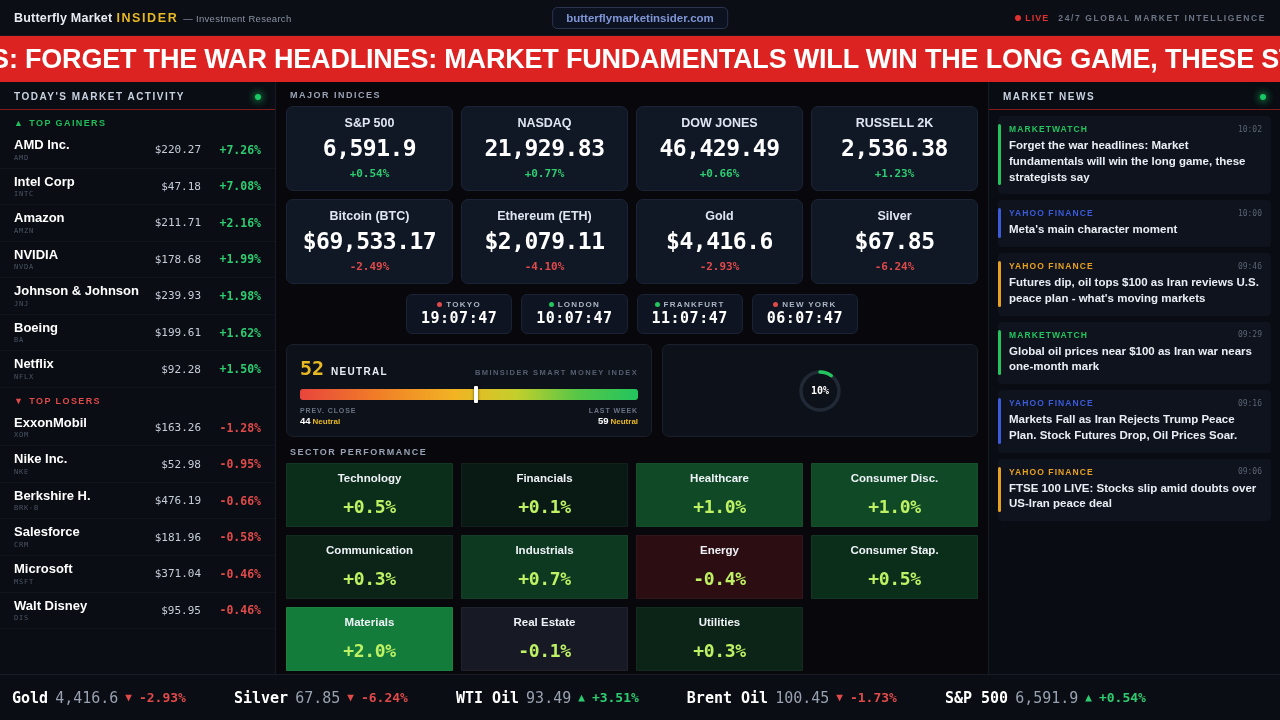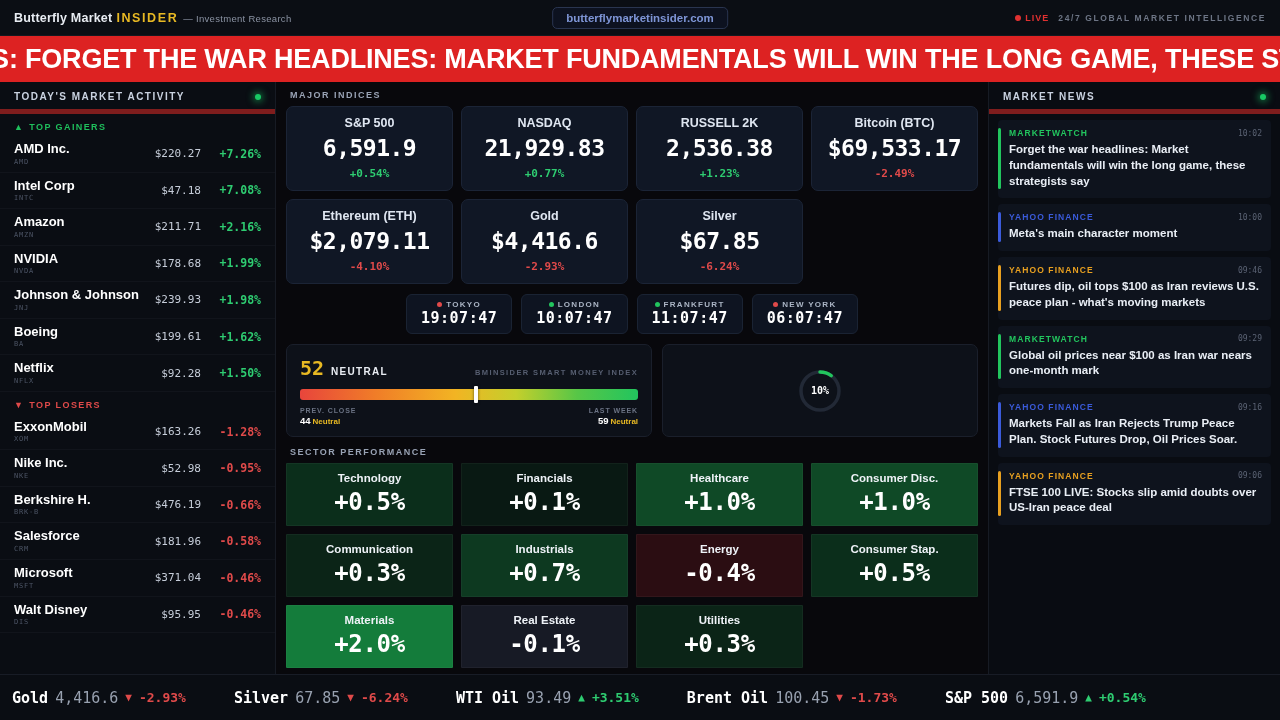--- a/index.html
+++ b/index.html
@@ -46,21 +46,21 @@
   .body { flex:1; display:flex; min-height:0; }
 
   
   .left {
     width:276px; flex:0 0 276px; background:#0a0d13;
     border-right:1px solid #171b24; display:flex; flex-direction:column;
     min-height:0;
   }
   .panel-head {
     display:flex; align-items:center; padding:9px 14px 7px;
-    border-bottom:5px solid #7f1d1d;
+    border-bottom:1px solid #7f1d1d;
   }
   .panel-title { font-size:10px; font-weight:bold; letter-spacing:1.5px; color:#c9d2e0; }
   .glow-dot {
     margin-left:auto; width:6px; height:6px; border-radius:50%;
     background:#18c964; box-shadow:0 0 7px 2px rgba(24,201,100,.55);
   }
   .grp-head { padding:8px 14px 4px; display:flex; align-items:center; gap:5px;
     font-size:9px; font-weight:bold; letter-spacing:1.4px; }
   .grp-up { color:#1fbf5c; }
   .grp-dn { color:#e04a4a; }
@@ -147,21 +147,21 @@
     background:rgba(34,197,94,.13); color:#2ecc71;
     font-size:8px; font-weight:bold; letter-spacing:1.1px;
   }
 
   .sect-grid { display:grid; grid-template-columns:repeat(4,1fr); gap:8px; }
   .sect-card {
     border-radius:1px; padding:8px 4px 9px; text-align:center;
     border:1px solid rgba(255,255,255,.04);
   }
   .sect-name { font-size:11.5px; font-weight:bold; color:#eef2f7; }
-  .sect-val { font-size:24px; font-weight:bold; color:#ffffff; margin-top:4px;
+  .sect-val { font-size:18px; font-weight:bold; color:#bef264; margin-top:12px;
               font-family:"DejaVu Sans Mono", monospace; letter-spacing:-.3px; }
 
   
   .right {
     width:292px; flex:0 0 292px; background:#090c12;
     border-left:1px solid #171b24; display:flex; flex-direction:column; min-height:0;
   }
   .news-list { flex:1; overflow:hidden; padding:6px 9px 0; }
   .news-item {
     display:flex; gap:8px; background:#0e131d; border-radius:4px;
@@ -343,20 +343,25 @@
               <div class="idx-name">S&amp;P 500</div>
               <div class="idx-val">6,591.9</div>
               <div class="idx-chg up">+0.54%</div>
             </div>
             <div class="idx-card">
               <div class="idx-name">NASDAQ</div>
               <div class="idx-val">21,929.83</div>
               <div class="idx-chg up">+0.77%</div>
             </div>
             <div class="idx-card">
+              <div class="idx-name">DOW JONES</div>
+              <div class="idx-val">46,429.49</div>
+              <div class="idx-chg up">+0.66%</div>
+            </div>
+            <div class="idx-card">
               <div class="idx-name">RUSSELL 2K</div>
               <div class="idx-val">2,536.38</div>
               <div class="idx-chg up">+1.23%</div>
             </div>
             <div class="idx-card">
               <div class="idx-name">Bitcoin (BTC)</div>
               <div class="idx-val">$69,533.17</div>
               <div class="idx-chg dn">-2.49%</div>
             </div>
             <div class="idx-card">

